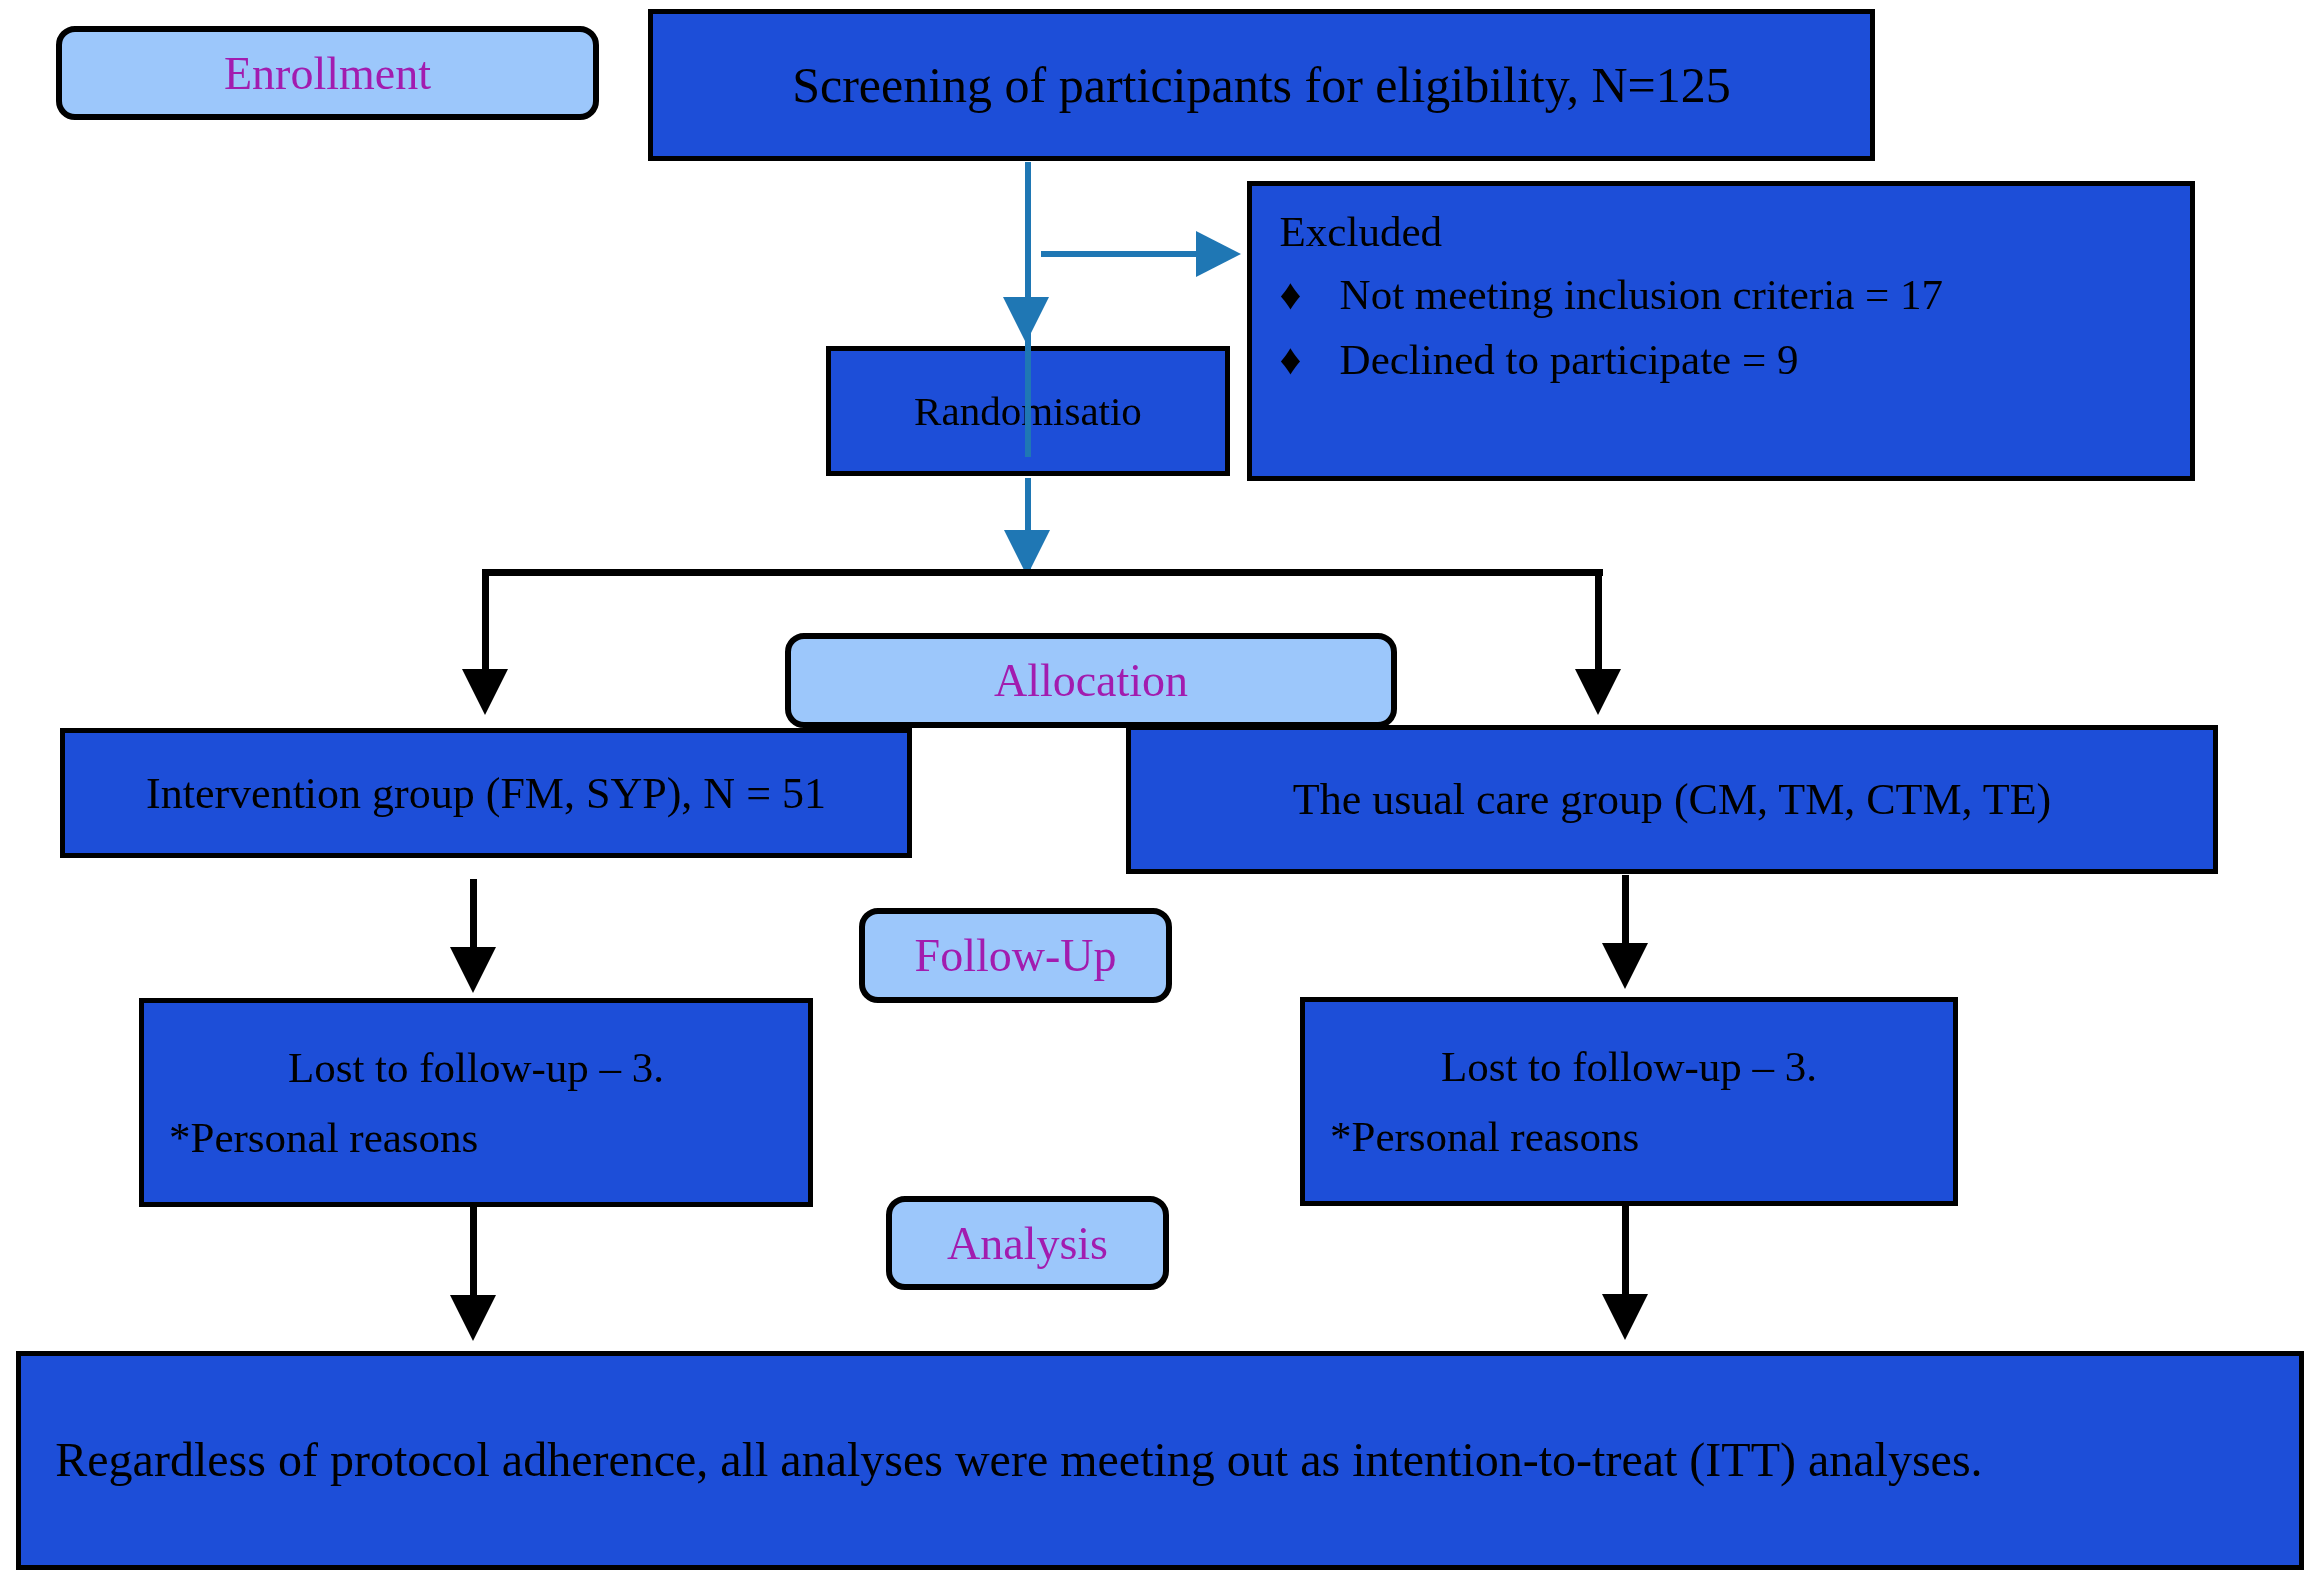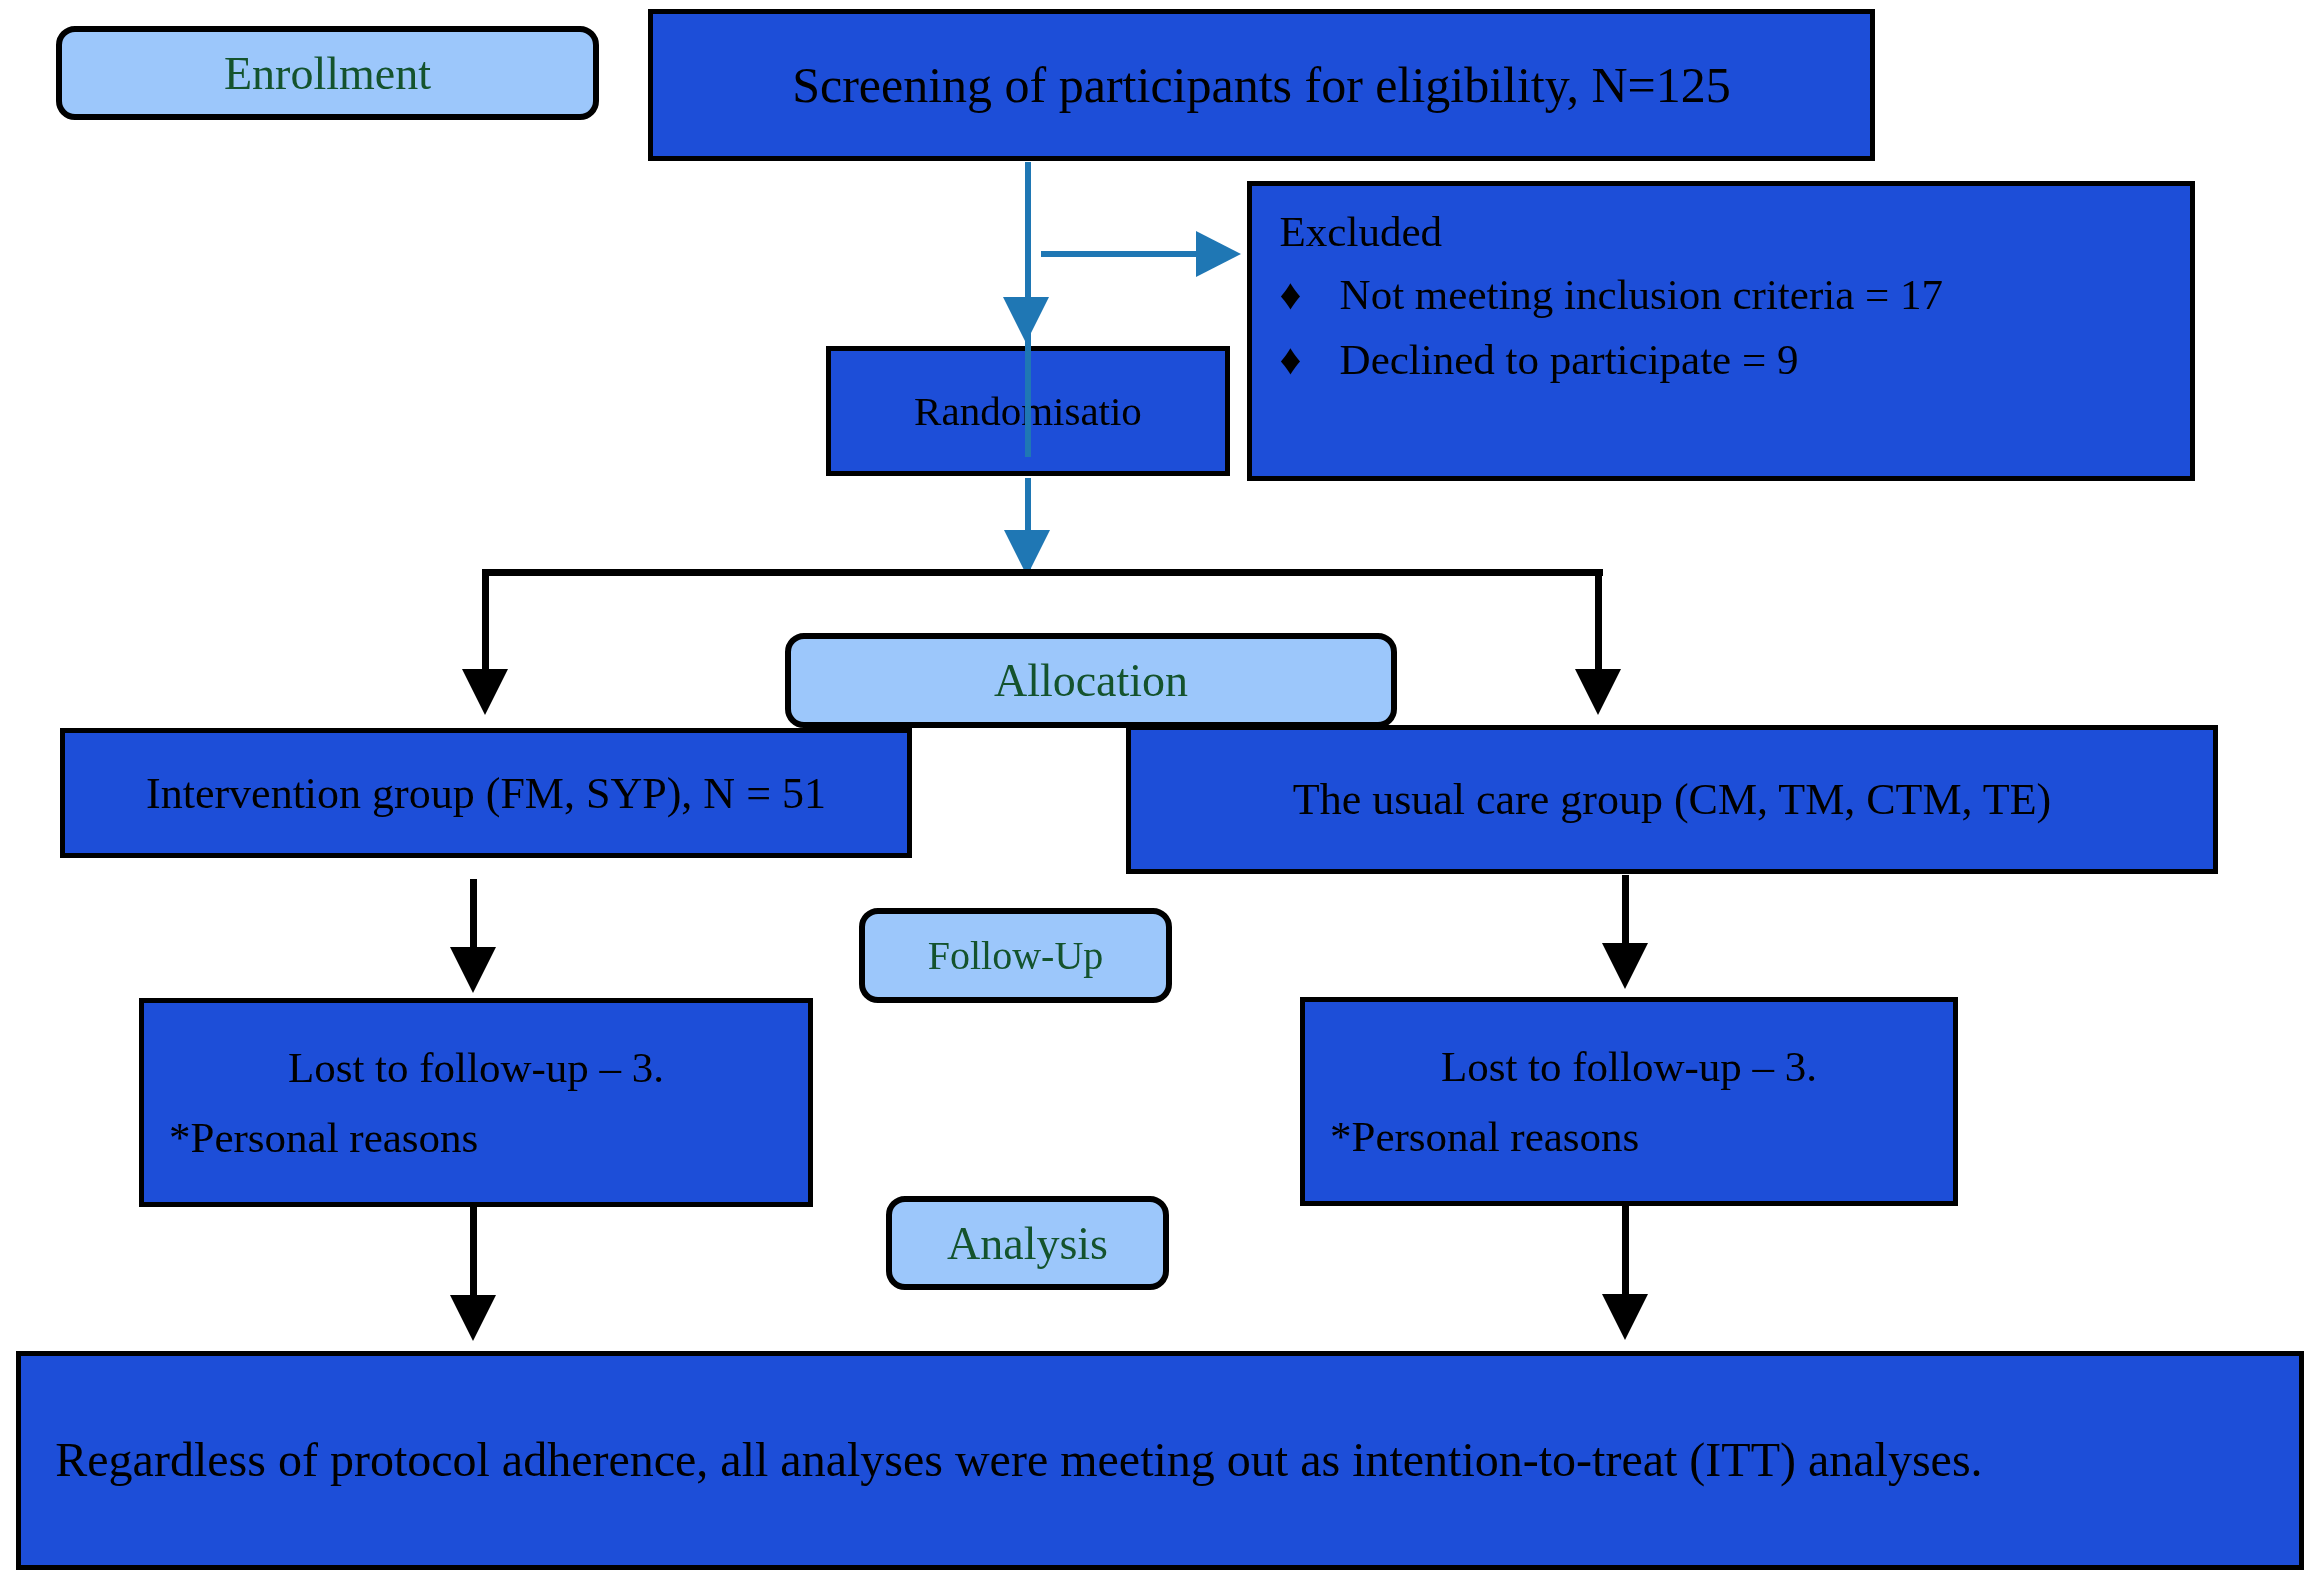--- a/index.html
+++ b/index.html
@@ -27,31 +27,31 @@
   }
   .stage {
     position: absolute;
     box-sizing: border-box;
     background: #9CC7FB;
     border: 6.9px solid #000000;
     border-radius: 19px;
     display: flex;
     align-items: center;
     justify-content: center;
-    color: #14532d;
+    color: #a21caf;
     z-index: 5;
   }
   .txt-center { text-align: center; }
   .txt-left   { text-align: left; }
   .txt-just   { text-align: justify; text-justify: inter-word; }
 
   
   #stage-enrollment { left:56px;  top:26px;   width:543px;  height:94px; font-size:46px; }
   #stage-allocation { left:785px;top:609px;  width:612px;  height:95px; font-size:46px;margin-top:24px; }
-  #stage-followup   { left:859px;top:908px; width:313px;  height:95px; font-size:40px; }
+  #stage-followup   { left:859px;top:908px; width:313px;  height:95px; font-size:46px; }
   #stage-analysis   { left:886px;top:1196px; width:283px;  height:94px; font-size:46px; }
 
   #node-screening {
     left:648px; top:8.8px; width:1227px; height:152px;
     padding: 0 31px;
     font-size: 50px;
   }
   #node-excluded {
     left:1247px; top:181px; width:948px; height:300px;
     padding: 21px 27.6px;

